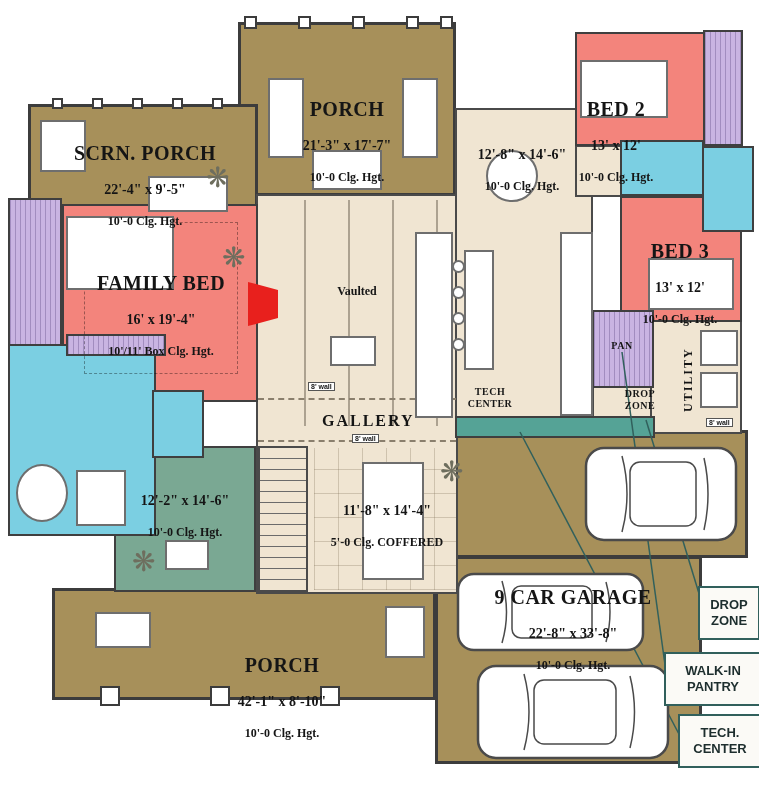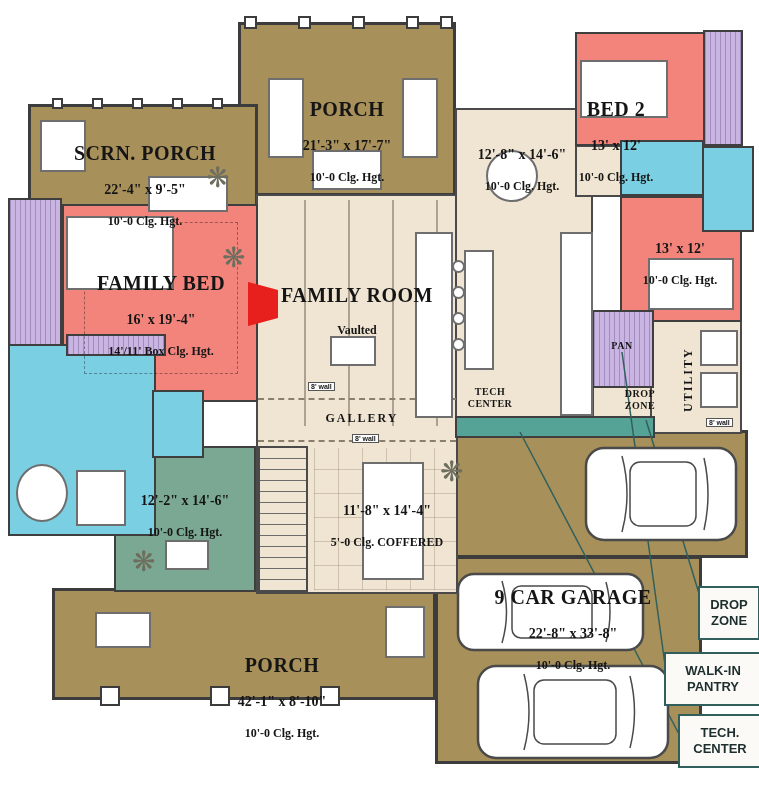--- a/index.html
+++ b/index.html
@@ -18,21 +18,21 @@
   .red{background:#e8201d;border:none;z-index:8;}
   .furn{position:absolute;background:#fff;border:2px solid #6e6e6e;box-sizing:border-box;z-index:10;}
   .round{border-radius:50%;}
   .overlaysvg{position:absolute;left:0;top:0;z-index:20;pointer-events:none;}
   .label{position:absolute;text-align:center;line-height:1.08;z-index:30;white-space:pre-line;}
   .label .name{font-weight:bold;font-size:20px;letter-spacing:.5px;}
   .label .dims{font-weight:bold;font-size:14px;}
   .label .clg{font-weight:bold;font-size:12px;}
   .small-label{position:absolute;font-weight:bold;font-size:10px;letter-spacing:.5px;
                text-align:center;line-height:1.15;z-index:30;white-space:pre-line;}
-  .gallery-label{font-size:12px;letter-spacing:2px;}
+  .gallery-label{font-size:16px;letter-spacing:2px;}
   .vertical{writing-mode:vertical-rl;transform:rotate(180deg);letter-spacing:2px;font-size:12px;}
   .callout{position:absolute;background:#fbfaf6;border:2.5px solid #31605c;z-index:40;
            display:flex;align-items:center;justify-content:center;text-align:center;
            font-family:"Liberation Sans","DejaVu Sans",sans-serif;font-weight:bold;
            font-size:13px;line-height:1.2;color:#1d2e2e;white-space:pre-line;}
   .col{position:absolute;background:#fff;border:2px solid #3c3c3c;box-sizing:border-box;z-index:7;}
   .stairs{position:absolute;left:258px;top:446px;width:50px;height:146px;z-index:9;box-sizing:border-box;
           border:2px solid #4a4a4a;background:#f0e5d2;
           background-image:repeating-linear-gradient(180deg,transparent 0 10px,#6b6b6b 10px 11px);}
   .beams{position:absolute;left:262px;top:200px;width:190px;height:226px;z-index:7;pointer-events:none;
@@ -172,30 +172,30 @@
   <div class="label" style="left:452px;top:130px;width:140px;">
     <div class="dims">12'-8" x 14'-6"</div>
     <div class="clg">10'-0 Clg. Hgt.</div>
   </div>
   <div class="label" style="left:560px;top:82px;width:112px;">
     <div class="name">BED 2</div>
     <div class="dims">13' x 12'</div>
     <div class="clg">10'-0 Clg. Hgt.</div>
   </div>
   <div class="label" style="left:612px;top:224px;width:136px;">
+    <div class="name">BED 3</div>
     <div class="dims">13' x 12'</div>
     <div class="clg">10'-0 Clg. Hgt.</div>
   </div>
   <div class="label" style="left:70px;top:256px;width:182px;">
     <div class="name">FAMILY BED</div>
     <div class="dims">16' x 19'-4"</div>
-    <div class="clg">14'/11' Box Clg. Hgt.</div>
+    <div class="clg">10'/11' Box Clg. Hgt.</div>
   </div>
   <div class="label" style="left:262px;top:268px;width:190px;">
-    <div class="name">FAMILY ROOM</div>
     <div class="clg">Vaulted</div>
   </div>
   <div class="label" style="left:110px;top:476px;width:150px;">
     <div class="dims">12'-2" x 14'-6"</div>
     <div class="clg">10'-0 Clg. Hgt.</div>
   </div>
   <div class="label" style="left:312px;top:486px;width:150px;">
     <div class="dims">11'-8" x 14'-4"</div>
     <div class="clg">5'-0 Clg. COFFERED</div>
   </div>

